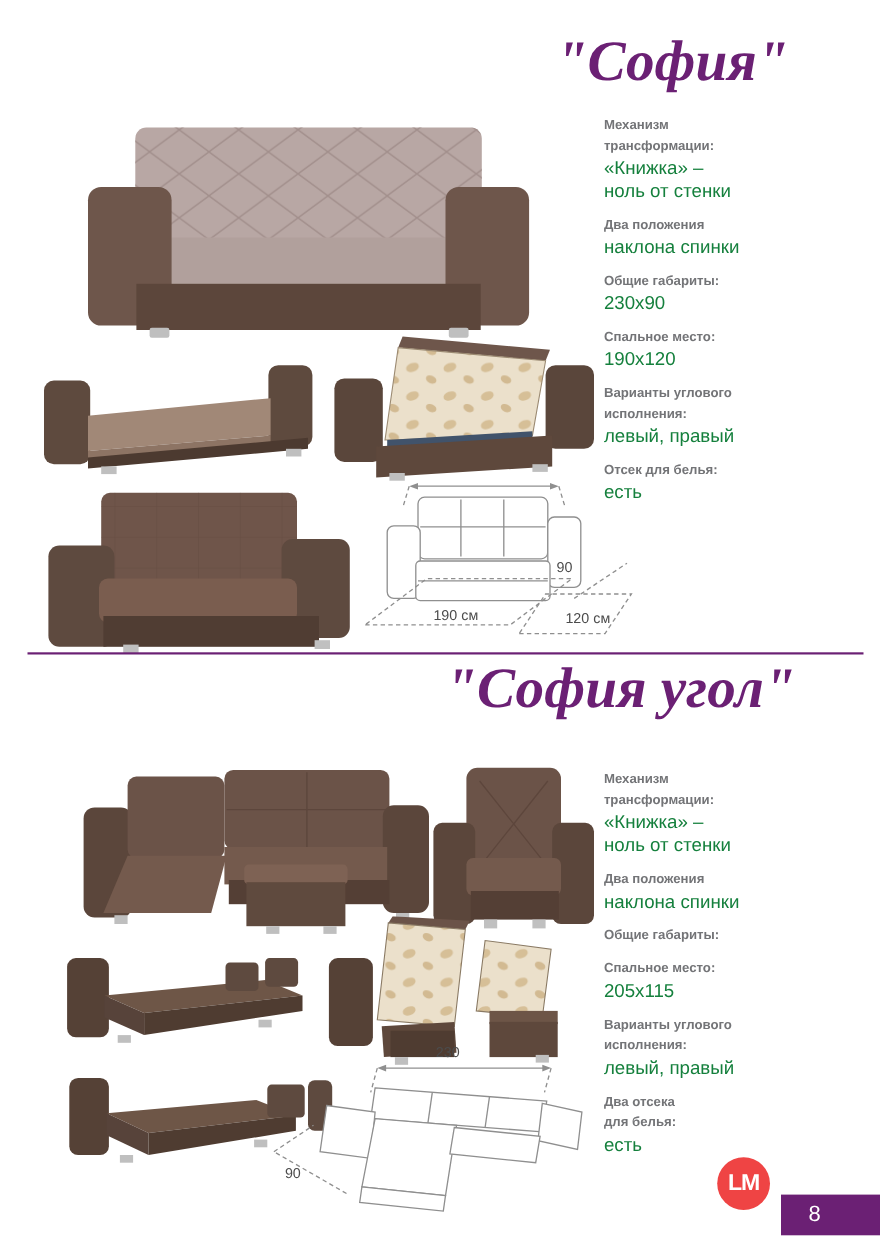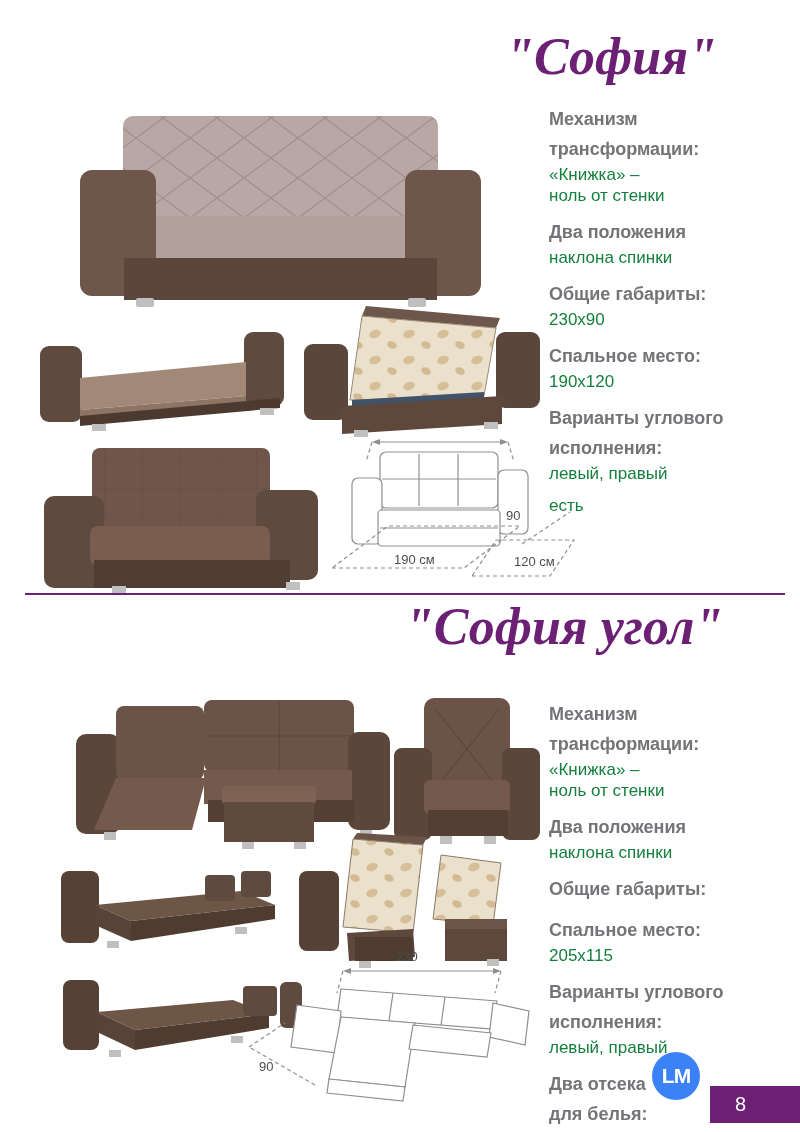--- a/index.html
+++ b/index.html
@@ -15,32 +15,32 @@
   .title-top    { left:468px; top:30px;  width:286px; }
   .title-bottom { left:330px; top:600px; width:468px; }
 
   .divider { position:absolute; left:25px; top:593px; width:760px; height:2px; background:#6b2074; }
 
   .specs { position:absolute; width:252px; }
   .specs-top    { left:549px; top:104px; }
   .specs-bottom { left:549px; top:699px; }
   .spec { margin-bottom:11px; }
   .spec .label {
-    font-weight:bold; color:#737477; font-size:18px; line-height:30px; white-space:pre-line;
+    font-weight:bold; color:#737477; font-size:12px; line-height:19px; white-space:pre-line;
   }
   .spec .value {
     color:#15803d; font-size:17px; line-height:21px; white-space:pre-line;
   }
 
   .photo { position:absolute; }
   .dim { font:13px "Liberation Sans", sans-serif; fill:#4c4c4c; }
 
   .logo {
     position:absolute; left:652px; top:1052px; width:48px; height:48px; border-radius:50%;
-    background:#3b82f6; color:#ffffff; display:flex; align-items:center; justify-content:center;
+    background:#ef4444; color:#ffffff; display:flex; align-items:center; justify-content:center;
     font-weight:bold; font-size:21px; letter-spacing:-1px;
   }
   .page-bar {
     position:absolute; left:710px; top:1086px; width:90px; height:37px; background:#6b2074;
     color:#ffffff; font-size:20px; display:flex; align-items:center;
     padding-left:25px; box-sizing:border-box;
   }
 </style>
 </head>
 <body>
@@ -152,20 +152,21 @@
       <div class="value">190х120</div>
     </div>
     <div class="spec">
     </div>
     <div class="spec">
       <div class="label">Варианты углового
 исполнения:</div>
       <div class="value">левый, правый</div>
     </div>
     <div class="spec">
+      <div class="label">Отсек для белья:</div>
       <div class="value">есть</div>
     </div>
   </div>
 
   <div class="divider"></div>
 
   <div class="title title-bottom">"София угол"</div>
 
   <svg class="photo" style="left:42px;top:678px" width="350" height="172" viewBox="0 0 350 172">
     <rect x="34" y="56" width="44" height="100" rx="10" fill="#5b463b"></rect>

